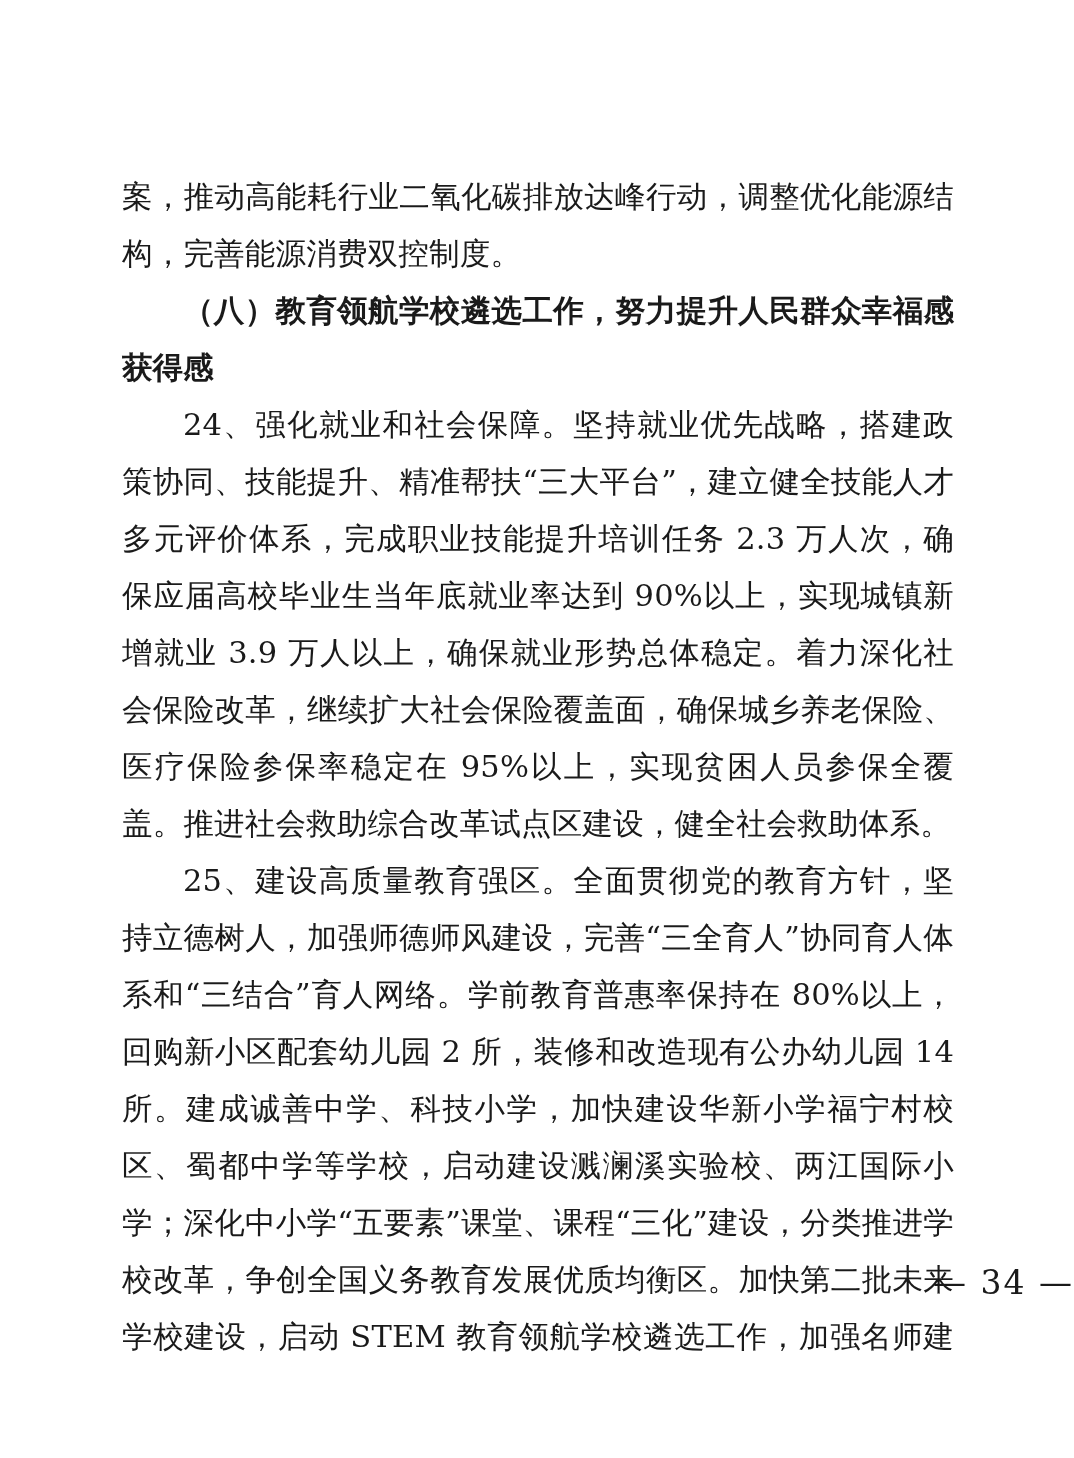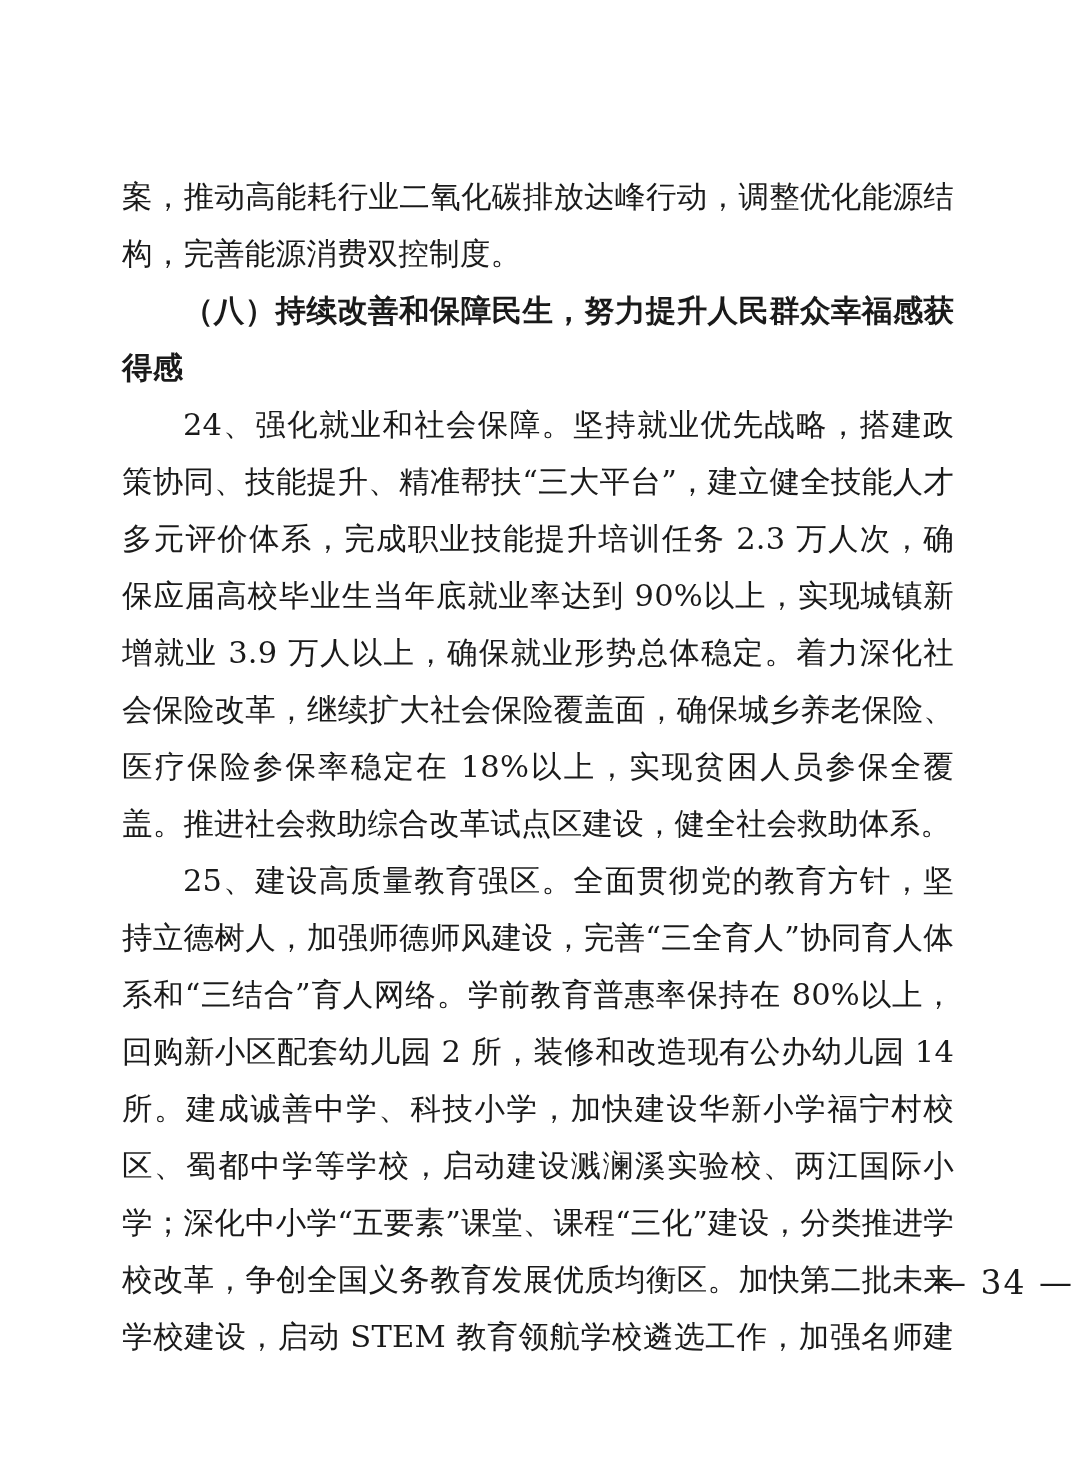--- a/index.html
+++ b/index.html
@@ -62,23 +62,23 @@
 </style>
 </head>
 <body>
 
 <div class="page">
 
   <div class="content">
 
     <p class="para">案，推动高能耗行业二氧化碳排放达峰行动，调整优化能源结构，完善能源消费双控制度。</p>
 
-    <p class="heading">（八）持续改善和保障民生，努力提升人民群众幸福感获得感</p>
+    <p class="heading">（八）教育领航学校遴选工作，努力提升人民群众幸福感获得感</p>
 
-    <p class="para indent">24、强化就业和社会保障。坚持就业优先战略，搭建政策协同、技能提升、精准帮扶“三大平台”，建立健全技能人才多元评价体系，完成职业技能提升培训任务 2.3 万人次，确保应届高校毕业生当年底就业率达到 90%以上，实现城镇新增就业 3.9 万人以上，确保就业形势总体稳定。着力深化社会保险改革，继续扩大社会保险覆盖面，确保城乡养老保险、医疗保险参保率稳定在 18%以上，实现贫困人员参保全覆盖。推进社会救助综合改革试点区建设，健全社会救助体系。</p>
+    <p class="para indent">24、强化就业和社会保障。坚持就业优先战略，搭建政策协同、技能提升、精准帮扶“三大平台”，建立健全技能人才多元评价体系，完成职业技能提升培训任务 2.3 万人次，确保应届高校毕业生当年底就业率达到 90%以上，实现城镇新增就业 3.9 万人以上，确保就业形势总体稳定。着力深化社会保险改革，继续扩大社会保险覆盖面，确保城乡养老保险、医疗保险参保率稳定在 95%以上，实现贫困人员参保全覆盖。推进社会救助综合改革试点区建设，健全社会救助体系。</p>
 
     <p class="para indent">25、建设高质量教育强区。全面贯彻党的教育方针，坚持立德树人，加强师德师风建设，完善“三全育人”协同育人体系和“三结合”育人网络。学前教育普惠率保持在 80%以上，回购新小区配套幼儿园 2 所，装修和改造现有公办幼儿园 14 所。建成诚善中学、科技小学，加快建设华新小学福宁村校区、蜀都中学等学校，启动建设溅澜溪实验校、两江国际小学；深化中小学“五要素”课堂、课程“三化”建设，分类推进学校改革，争创全国义务教育发展优质均衡区。加快第二批未来学校建设，启动 STEM 教育领航学校遴选工作，加强名师建设，推进职业教育、民办教</p>
 
   </div>
 
   <div class="footer">— 34 —</div>
 
 </div>
 
 </body></html>

